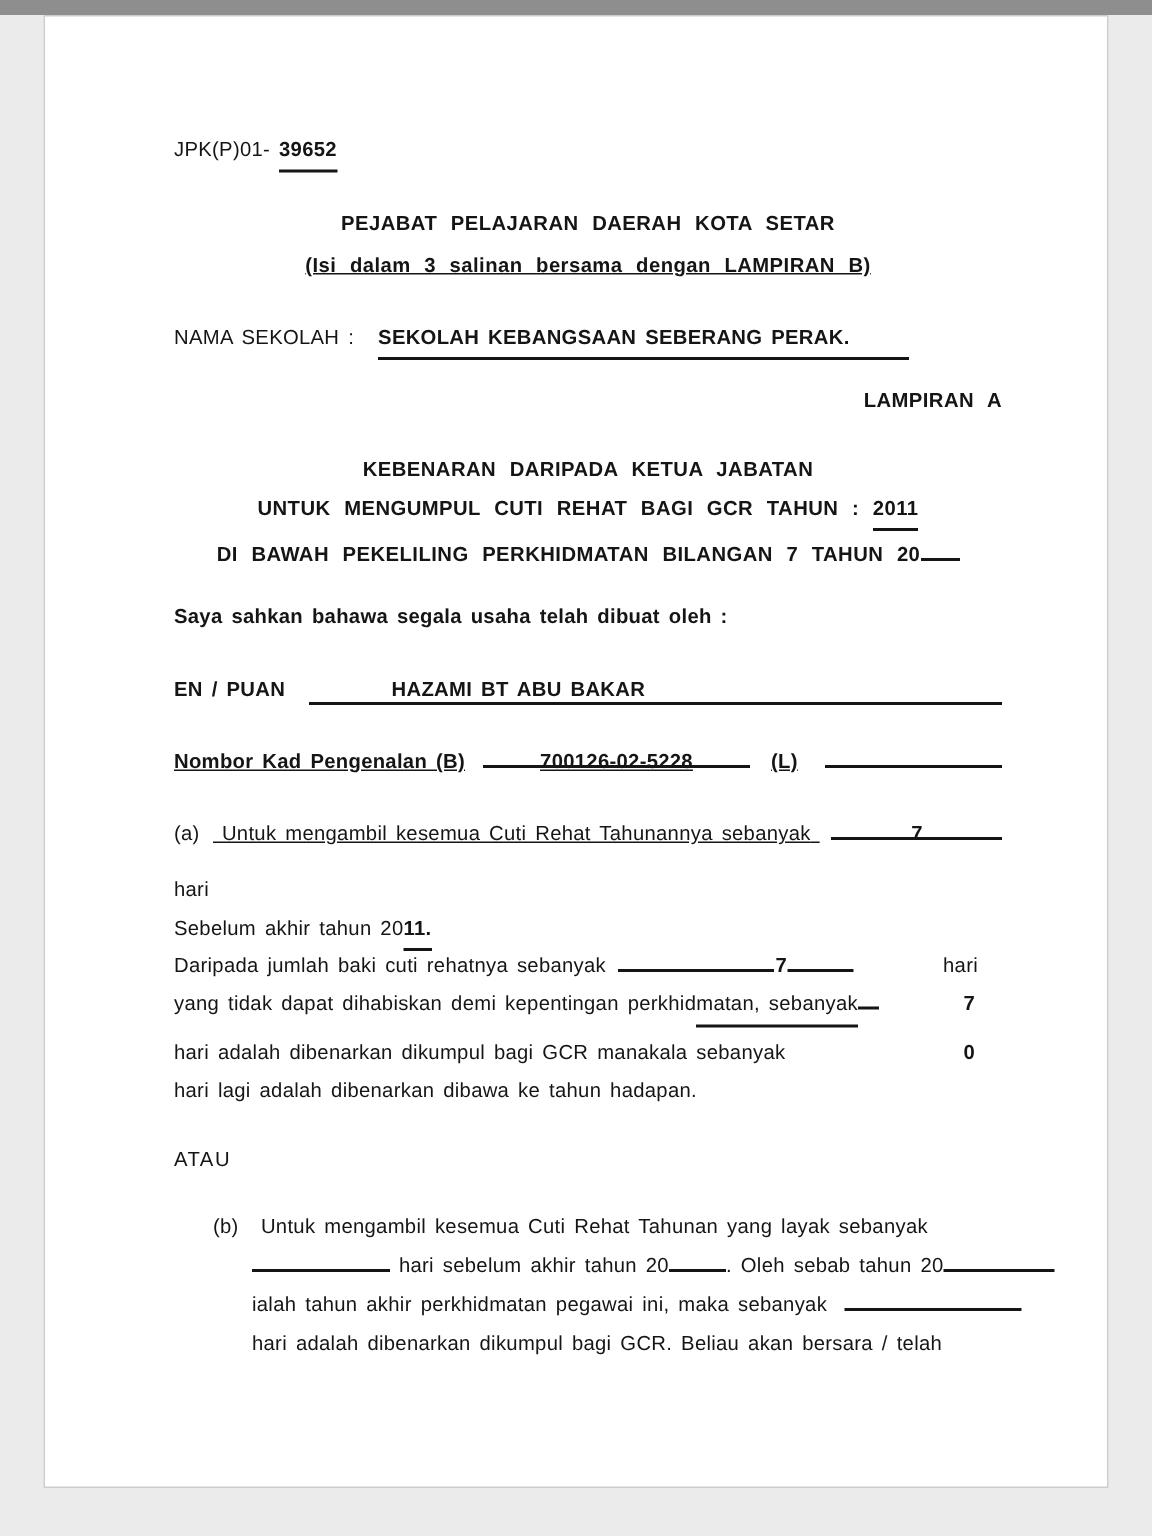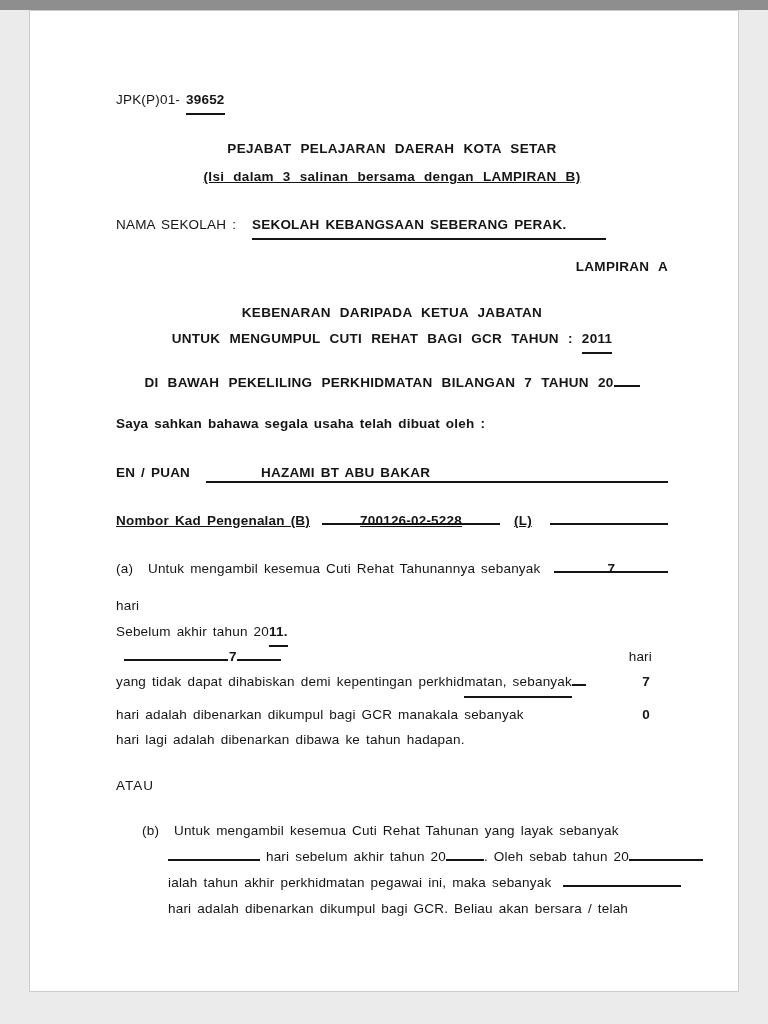--- a/index.html
+++ b/index.html
@@ -66,48 +66,49 @@
       <span class="b ul" style="padding-right:40px; margin-left:10px;">SEKOLAH KEBANGSAAN   SEBERANG PERAK.</span>
     </div>
 
     <div class="line right b title-line" style="margin-top:25px;">LAMPIRAN A</div>
 
     <div class="line center b title-line" style="margin-top:29px;">KEBENARAN DARIPADA KETUA JABATAN</div>
     <div class="line center b title-line" style="margin-top:9px;">
       <span>UNTUK MENGUMPUL CUTI REHAT BAGI GCR TAHUN   :</span>
       <span class="ul">2011</span>
     </div>
-    <div class="line center b title-line" style="margin-top:27px;">
+    <div class="line center b title-line" style="margin-top:14px;">
       <span>DI BAWAH PEKELILING PERKHIDMATAN BILANGAN 7 TAHUN 20</span><span class="blank" style="width:26px;"></span>
     </div>
 
     <div class="line b" style="margin-top:24px;">Saya sahkan bahawa segala usaha telah dibuat oleh :</div>
 
     <div class="flexline b" style="margin-top:32px;">
       <span>EN / PUAN</span>
       <span class="fill-ul" style="margin-left:16px; padding-left:55px;">HAZAMI BT ABU BAKAR</span>
     </div>
 
     <div class="flexline b" style="margin-top:29px;text-decoration:underline;">
       <span>Nombor Kad Pengenalan (B)</span>
       <span class="blank" style="width:178px; margin-left:12px;">700126-02-5228</span>
       <span style="margin-left:14px;">(L)</span>
       <span class="fill-ul" style="margin-left:18px;"></span>
     </div>
 
-    <div class="line" style="margin-top:31px;">
+    <div class="line" style="margin-top:31px;text-decoration:underline;">
       <span class="item-label">(a)</span>
       <span>Untuk mengambil kesemua Cuti Rehat Tahunannya sebanyak</span>
       <span class="blank" style="width:114px; margin-left:8px;">7</span>
     </div>
     <div class="line" style="margin-top:20px;">hari</div>
     <div class="line" style="margin-top:9px;">
       <span>Sebelum akhir tahun 20</span><span class="b ul">11.</span>
     </div>
     <div class="flexline" style="margin-top:8px;">
+      <span>Daripada jumlah baki cuti rehatnya sebanyak</span>
       <span class="strike-line" style="margin-left:8px;"></span>
       <span class="b">7</span>
       <span class="blank" style="width:44px;"></span>
       <span style="margin-left:auto; padding-right:16px;">hari</span>
     </div>
     <div class="flexline" style="margin-top:8px;text-align:right;">
       <span>yang tidak dapat dihabiskan demi kepentingan perkhid</span>
         <span class="ul">matan, sebanyak</span>
         <span class="blank" style="width:14px;"></span>
       <span class="rt-val" style="margin-left:auto;">7</span>

